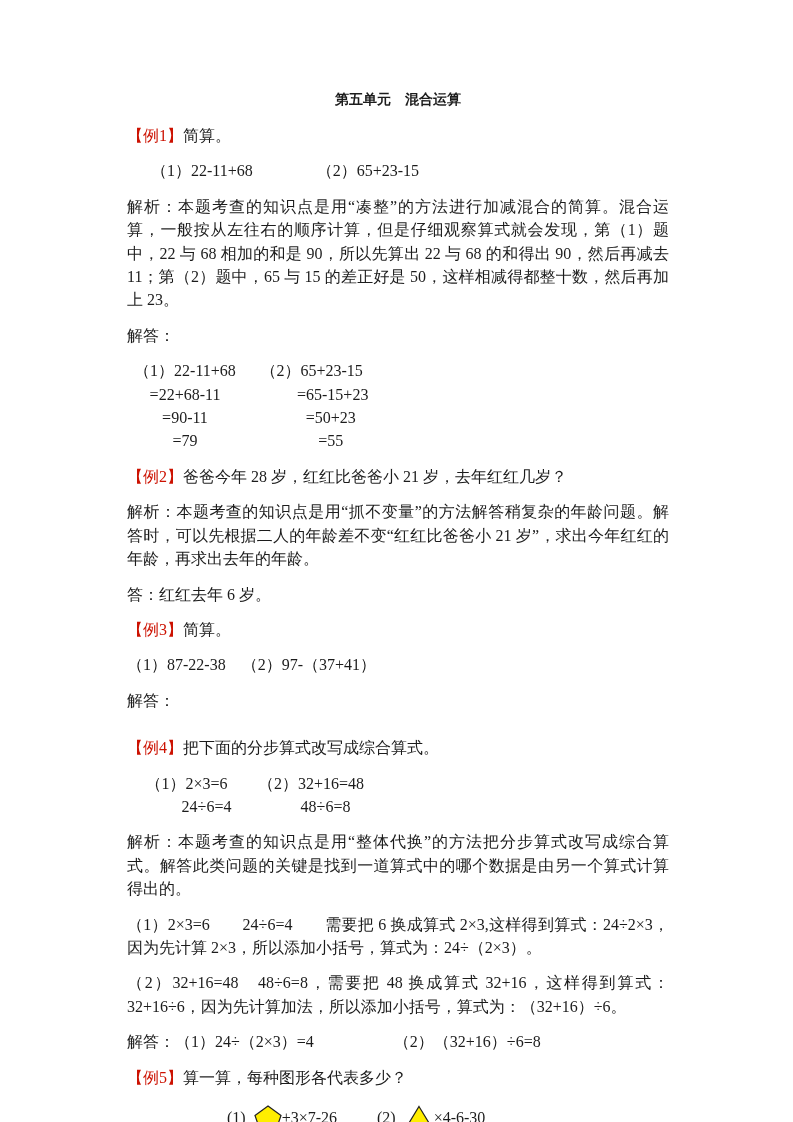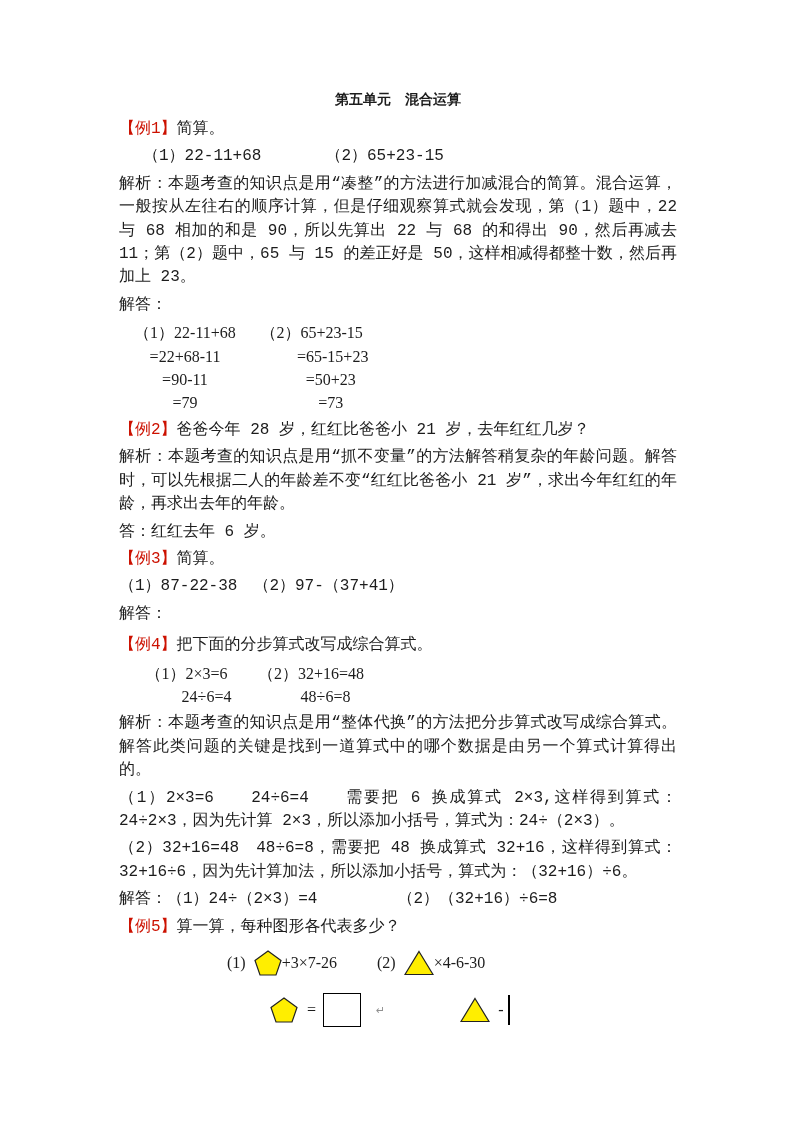--- a/index.html
+++ b/index.html
@@ -6,21 +6,21 @@
   body{
     width:793px;height:1122px;background:#ffffff;overflow:hidden;
     font-family:"Liberation Serif","DejaVu Serif",serif;
     color:#1c1c1c;font-size:16px;
   }
   .page{padding:88px 112px 0 115px;width:566px;}
   .title{
     font-size:14px;font-weight:bold;text-align:center;
     margin:0 0 6px 0;line-height:24px;
   }
-  .para{margin:4px;line-height:23.4px;font-family:Liberation Mono, monospace;}
+  .para{margin:12px;line-height:23.4px;}
   .just{text-align:justify;}
   .red{color:var(--label_red,#cc1100);}
   .indent1{padding-left:24px;}
   .calc{display:flex;line-height:23.4px;text-align:center;}
   .cline{line-height:23.4px;}
   .shape-row{display:flex;align-items:center;}
   .row1{margin-top:7px;height:34px;}
   .row2{margin-top:11px;height:38px;}
   .shape{display:inline-block;vertical-align:middle;}
   .ansbox{
@@ -45,21 +45,21 @@
     <div class="ccol" style="width:140px">
       <div class="cline">（1）22-11+68</div>
       <div class="cline">=22+68-11</div>
       <div class="cline">=90-11</div>
       <div class="cline">=79</div>
     </div>
     <div class="ccol">
       <div class="cline">（2）65+23-15</div>
       <div class="cline" style="padding-left:42px">=65-15+23</div>
       <div class="cline" style="padding-left:38px">=50+23</div>
-      <div class="cline" style="padding-left:38px">=73</div>
+      <div class="cline" style="padding-left:38px">=55</div>
     </div>
   </div>
 
   <p class="para"><span class="red">【例2】</span><span>爸爸今年 28 岁，红红比爸爸小 21 岁，去年红红几岁？</span></p>
   <p class="para just">解析：本题考查的知识点是用“抓不变量”的方法解答稍复杂的年龄问题。解答时，可以先根据二人的年龄差不变“红红比爸爸小 21 岁”，求出今年红红的年龄，再求出去年的年龄。</p>
   <p class="para">答：红红去年 6 岁。</p>
 
   <p class="para"><span class="red">【例3】</span><span>简算。</span></p>
   <p class="para">（1）87-22-38　（2）97-（37+41）</p>
   <p class="para">解答：</p>

